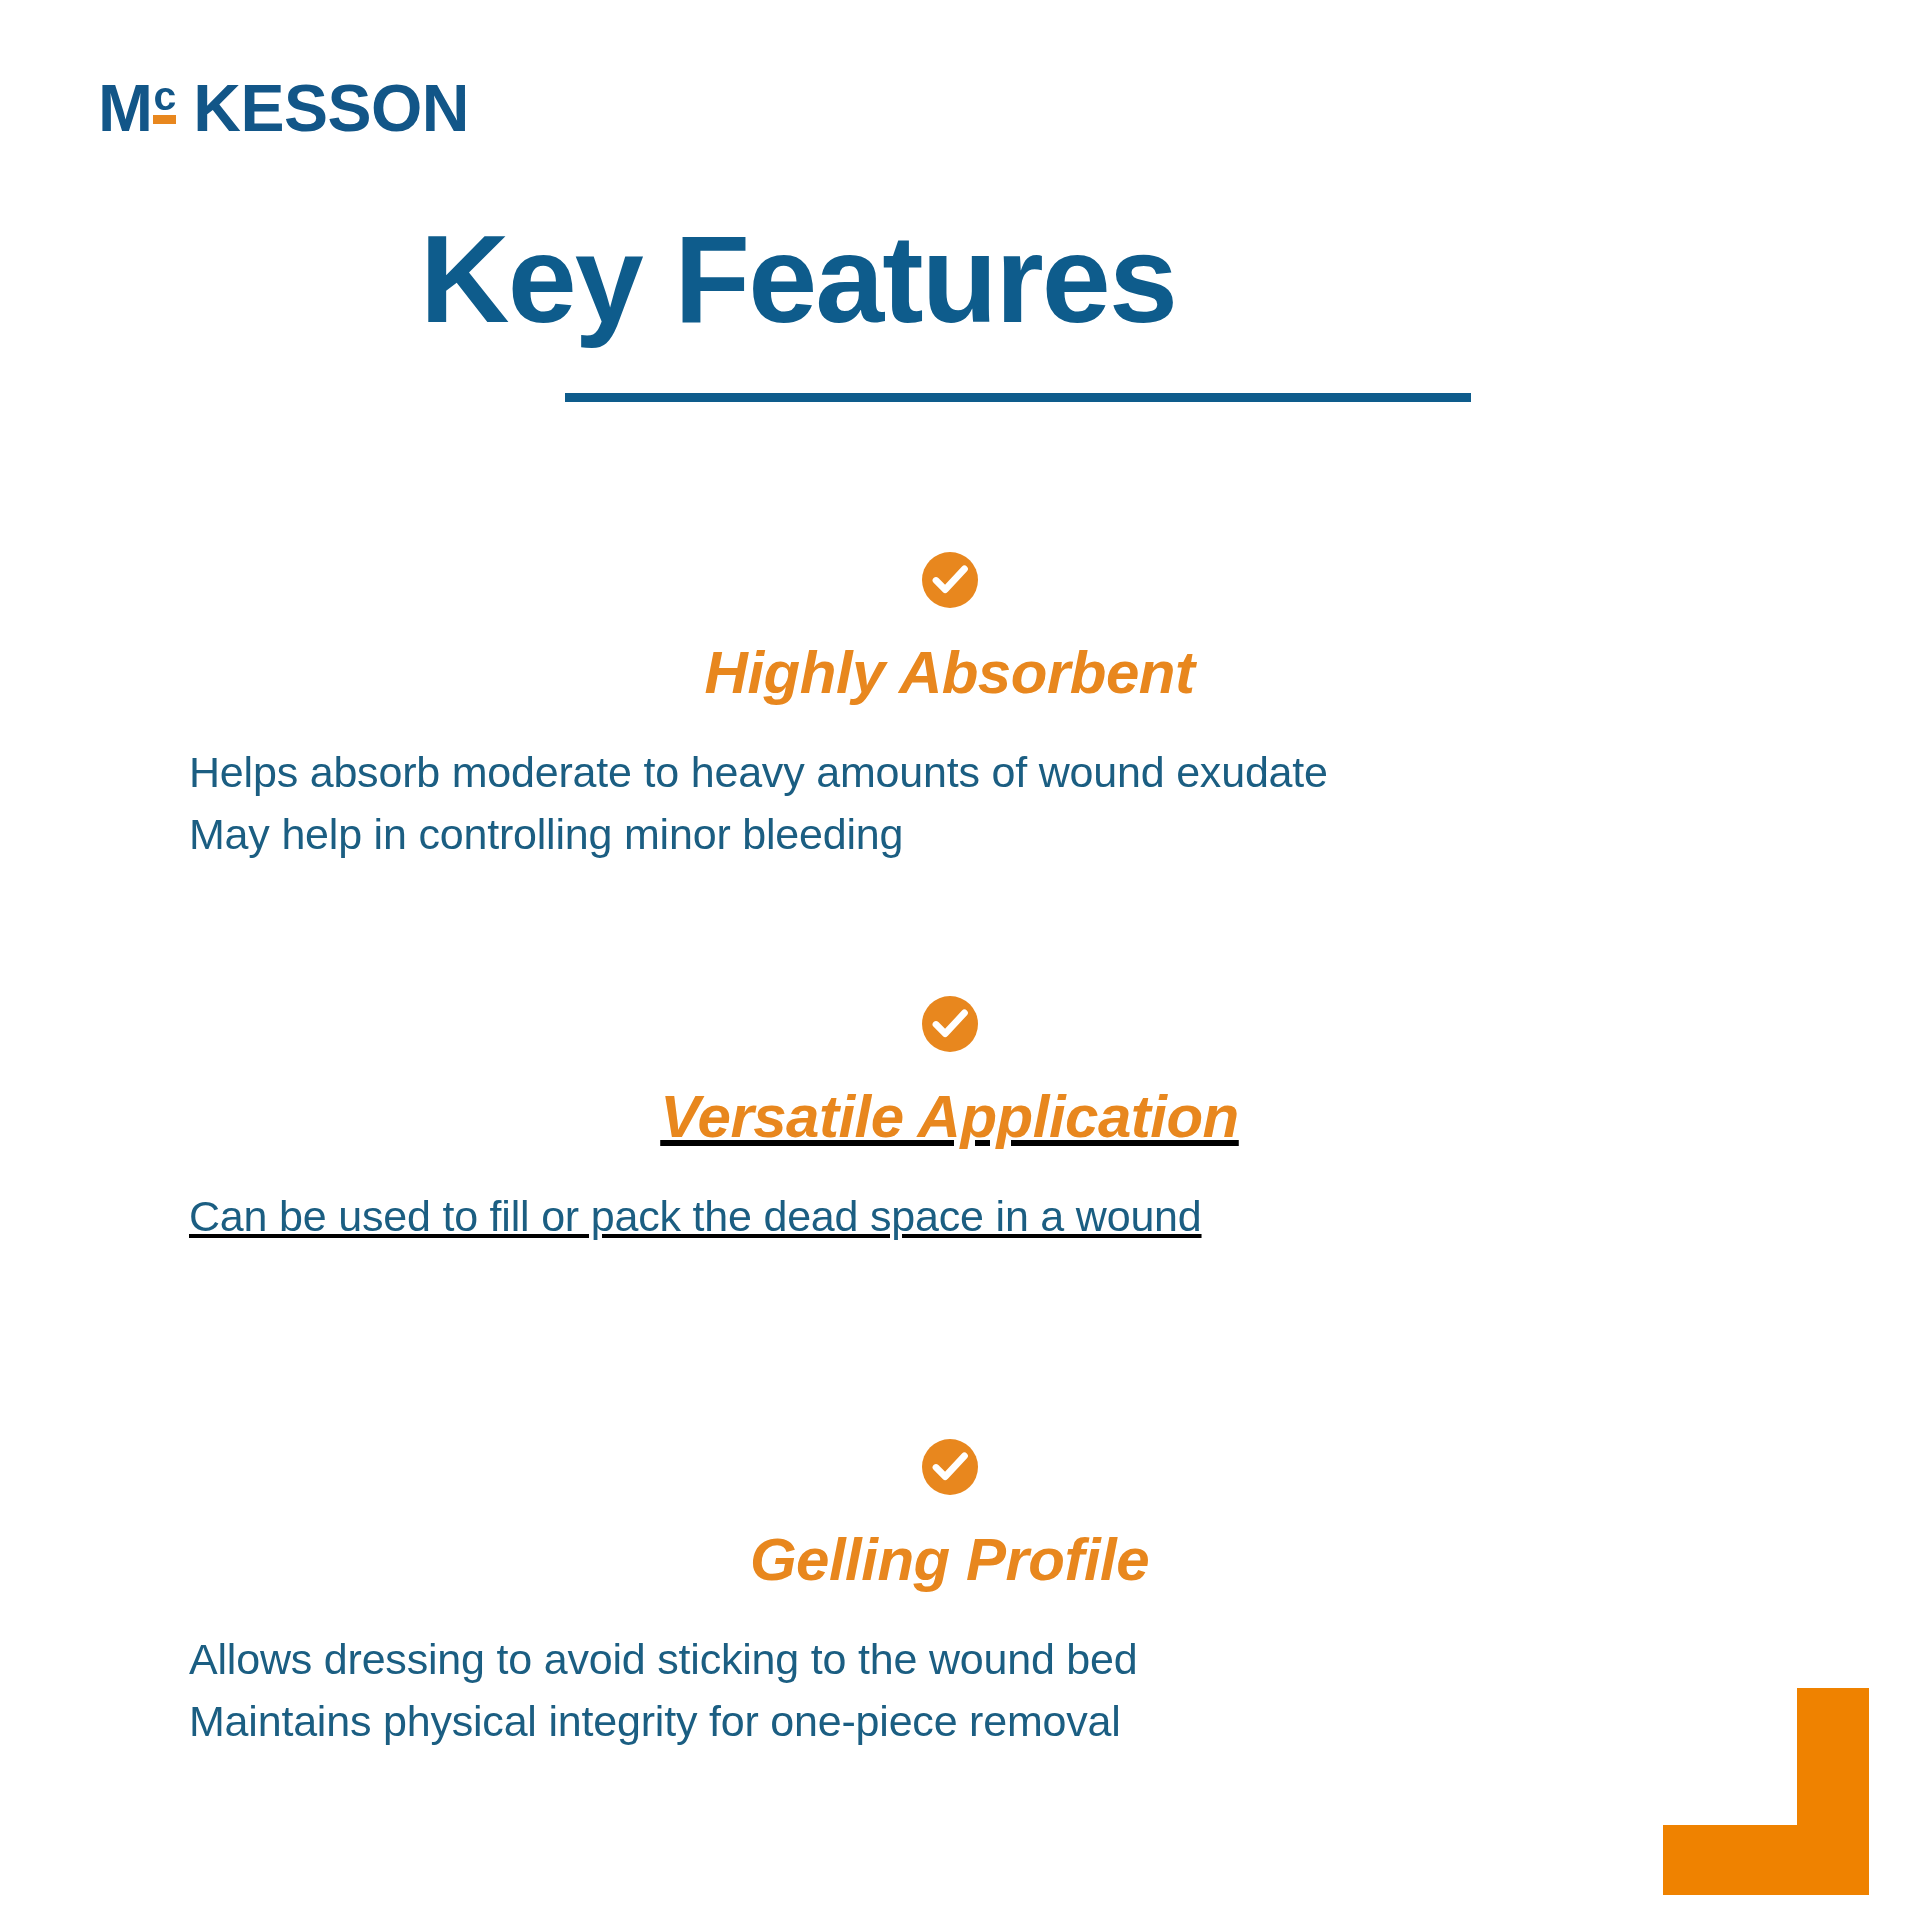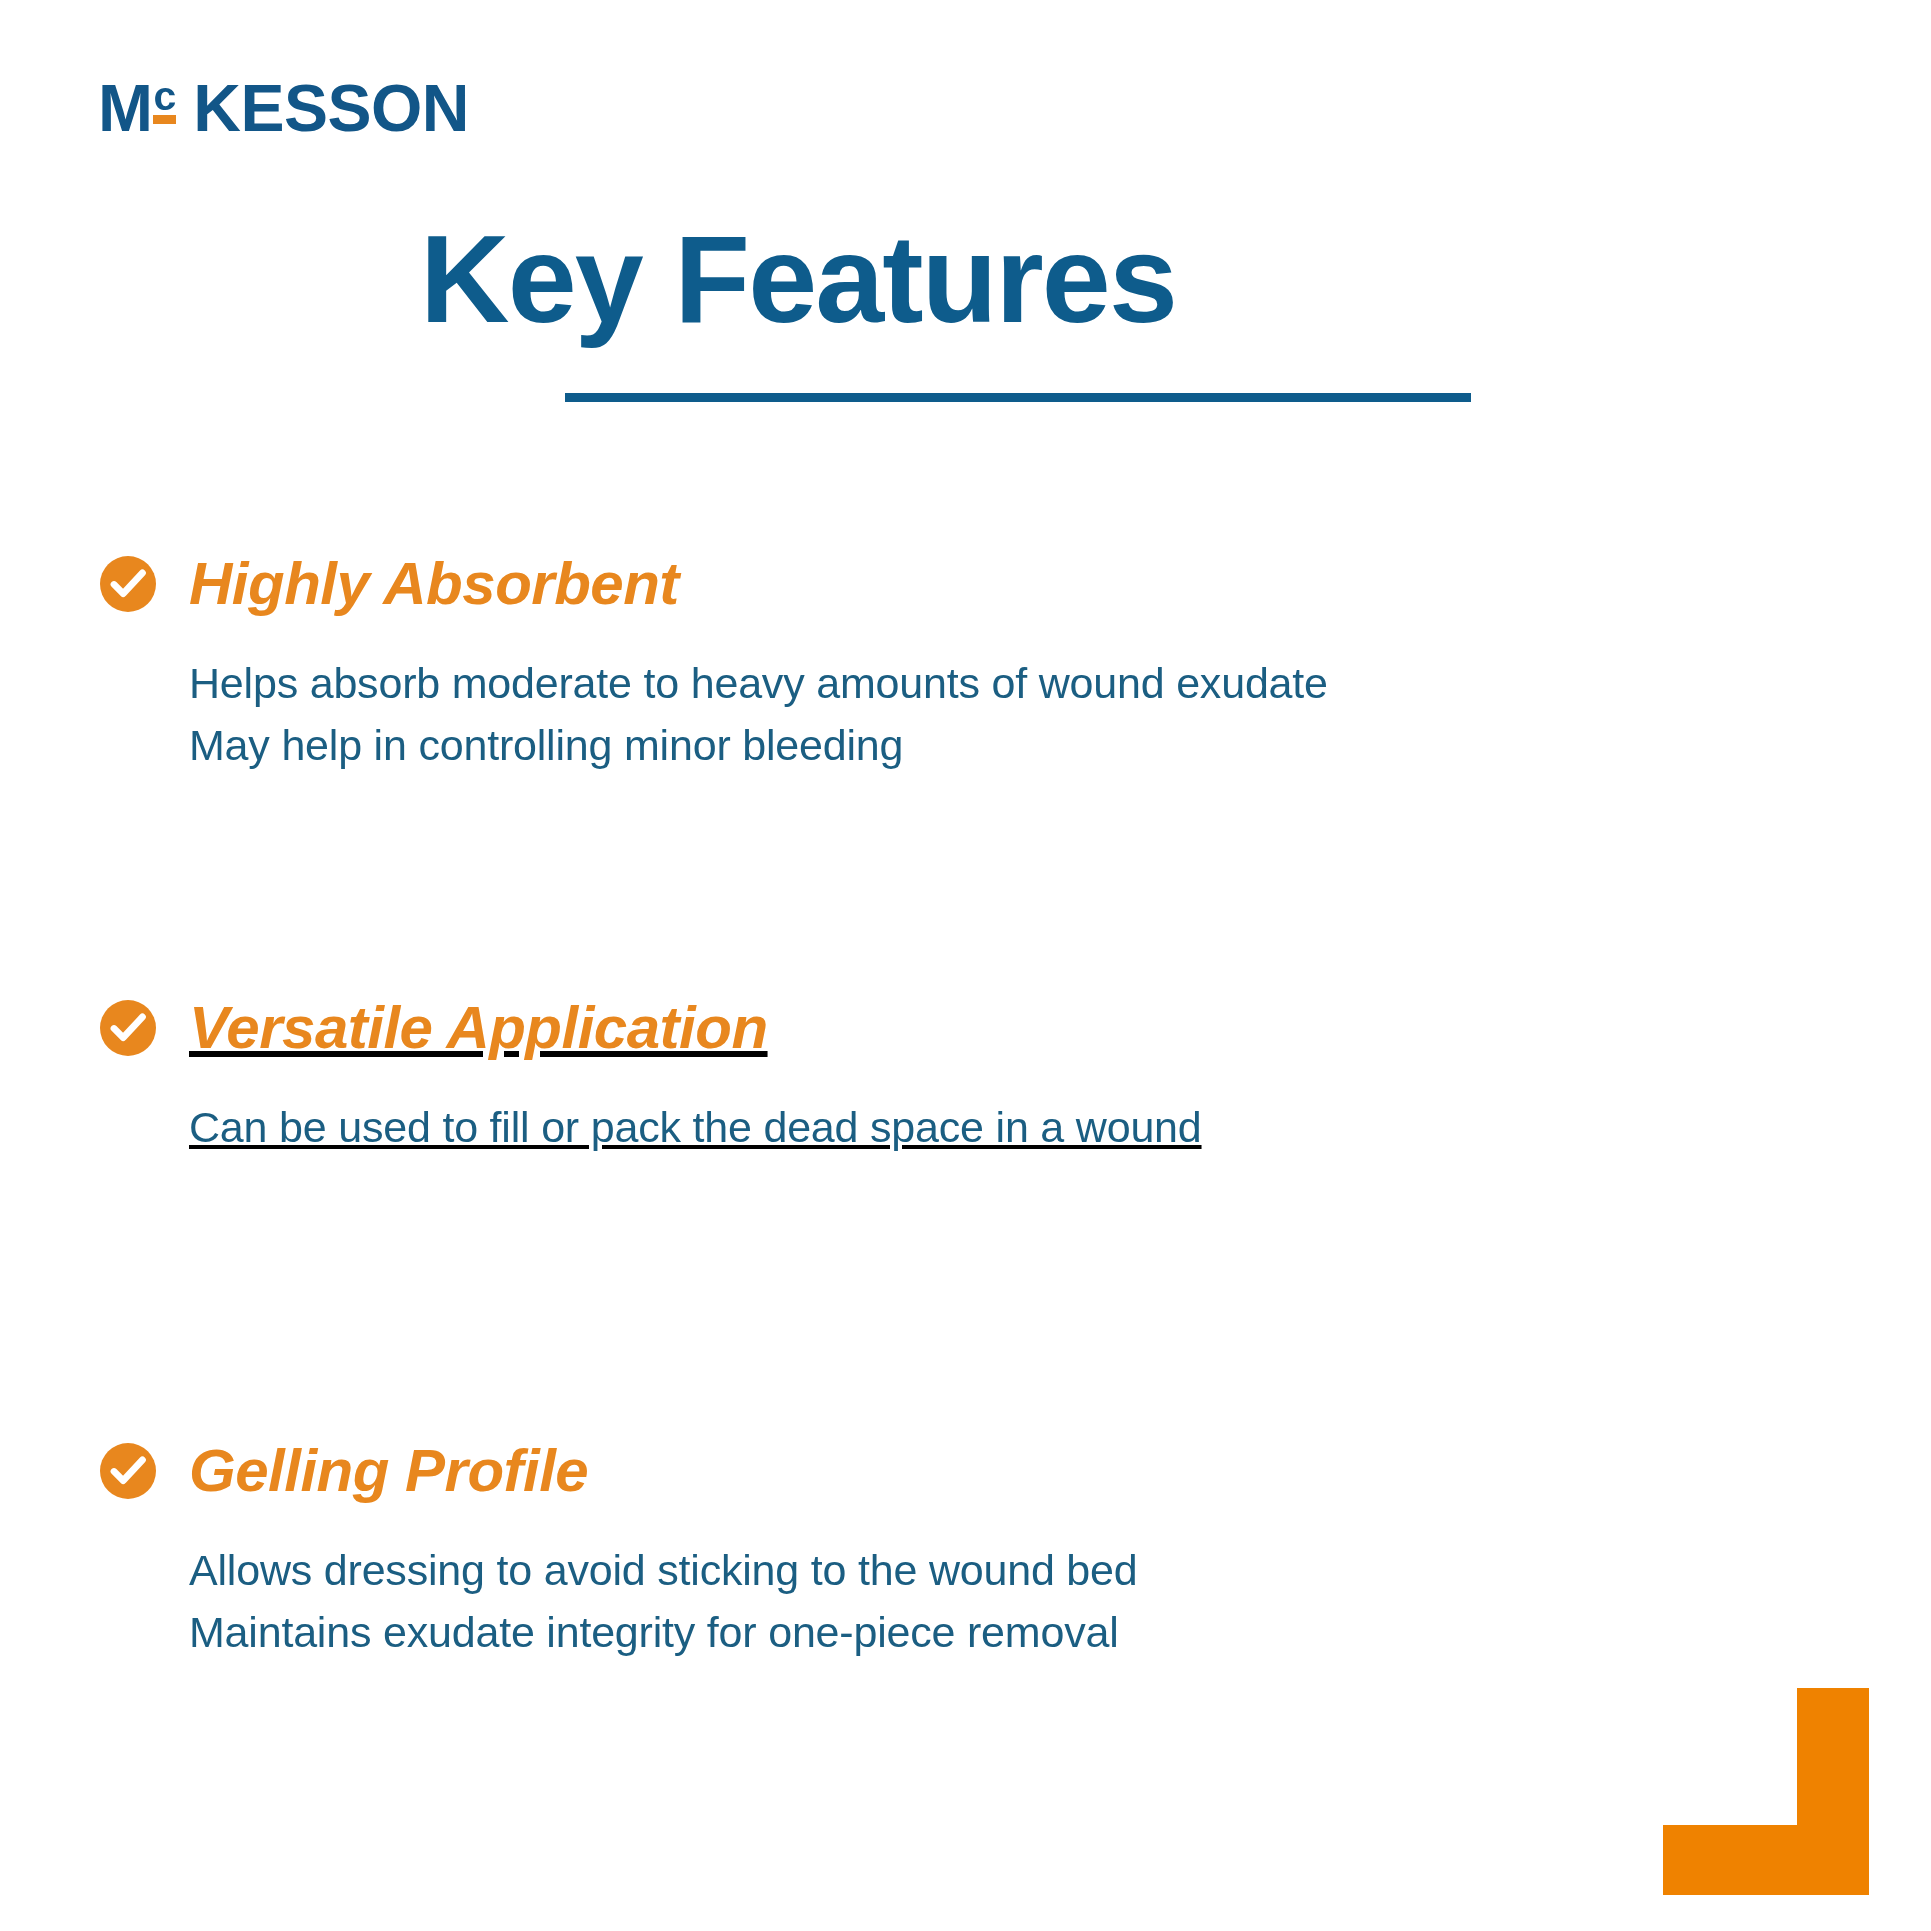--- a/index.html
+++ b/index.html
@@ -101,20 +101,21 @@
   }
   .feature {
     position: absolute;
     left: 100px;
     width: 1699px;
   }
   .feature-head {
     display: flex;
     align-items: center;
     gap: 33px;
+    flex-direction: column;
   }
   .check-icon {
     flex: 0 0 auto;
     width: 56px;
     height: 56px;
     position: relative;
   }
   .check-icon svg { display: block; width: 56px; height: 56px; }
   .feature-title {
     font-size: 60px;
@@ -219,21 +220,21 @@
         <span class="check-icon">
           <svg viewBox="0 0 58 58" xmlns="http://www.w3.org/2000/svg">
             <circle cx="29" cy="29" r="29" fill="#E8871E"></circle>
             <path d="M14.5 29.5 L24 39 L44 17.5" fill="none" stroke="#ffffff" stroke-width="7" stroke-linecap="round" stroke-linejoin="round"></path>
           </svg>
         </span>
         <span class="feature-title">Gelling Profile</span>
       </div>
       <div class="feature-lines">
         <div class="feature-line">Allows dressing to avoid sticking to the wound bed</div>
-        <div class="feature-line">Maintains exudate integrity for one-piece removal</div>
+        <div class="feature-line">Maintains physical integrity for one-piece removal</div>
       </div>
     </div>
 
   </div>
 
   <div class="corner-mark">
     <div class="bar-v"></div>
     <div class="bar-h"></div>
   </div>
 

